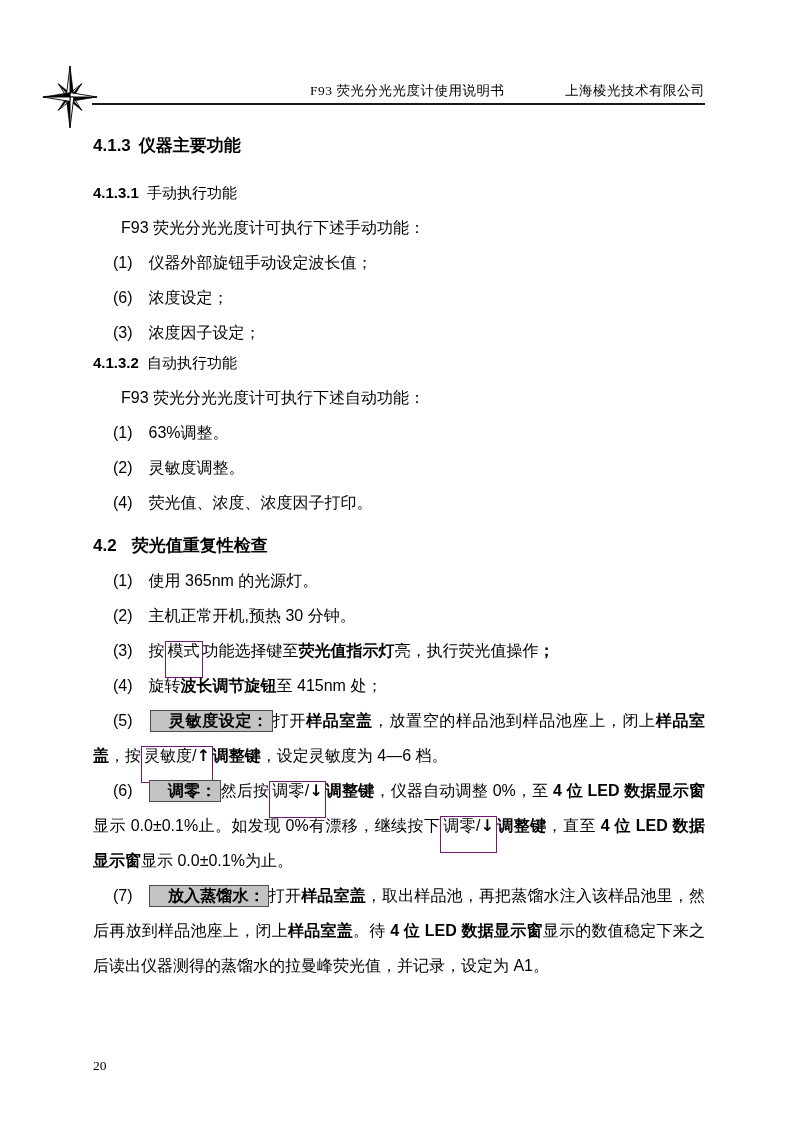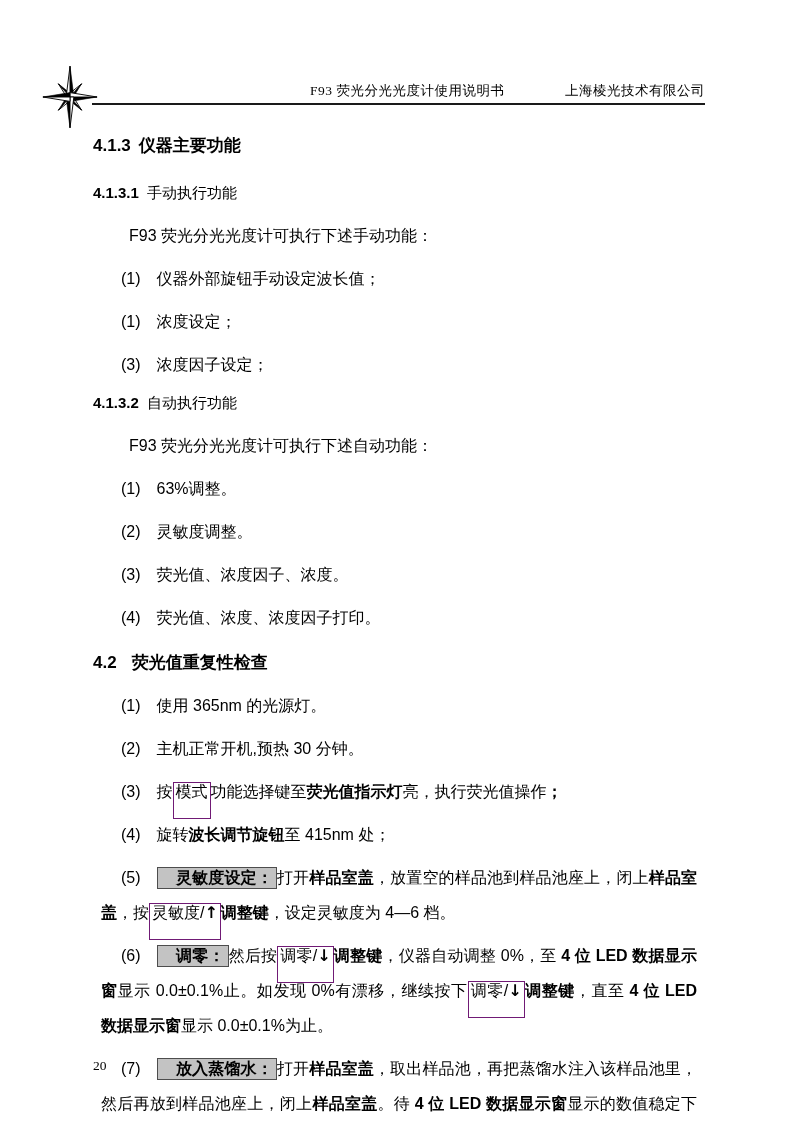--- a/index.html
+++ b/index.html
@@ -44,21 +44,21 @@
   }
   .h2 .hnum{font-weight:bold;font-family:"Liberation Sans", sans-serif;}
   .hnum{margin-right:8px;margin-top:44px;}
   .hnum-wide{margin-right:15px;}
   .mt12{margin-top:12px;}
   .mt2{margin-top:2px;}
   .mt3{margin-top:3px;}
   .mt1{margin-top:1px;}
   .mtn5{margin-top:-5px;}
   .mtn7{margin-top:-7px;}
-  .para{margin:8px;line-height:35px;}
+  .para{margin:0;line-height:35px;}
   .intro{text-indent:28px;}
   .item{text-indent:20px;}
   .step{text-indent:20px;text-align:justify;}
   .b{font-weight:bold;font-family:Liberation Sans, sans-serif;}
   .kbox{
     border:1px solid #701a75;
     padding:0 2px 18px 2px;
   }
   .kbox .arrow{font-weight:bold;font-family:"DejaVu Sans", sans-serif;}
   .hl{
@@ -106,30 +106,29 @@
 
   <div class="body">
 
     <h1 class="h1"><span class="hnum">4.1.3</span><span>仪器主要功能</span></h1>
 
     <h2 class="h2 mt12"><span class="hnum">4.1.3.1</span><span>手动执行功能</span></h2>
 
     <p class="para intro mt2">F93 荧光分光光度计可执行下述手动功能：</p>
 
     <p class="para item mt3">(1)　仪器外部旋钮手动设定波长值；</p>
-    <p class="para item">(1)　浓度设定；</p>
+    <p class="para item">(6)　浓度设定；</p>
     <p class="para item">(3)　浓度因子设定；</p>
 
     <h2 class="h2 mtn5"><span class="hnum">4.1.3.2</span><span>自动执行功能</span></h2>
 
     <p class="para intro mt2">F93 荧光分光光度计可执行下述自动功能：</p>
 
     <p class="para item mt1">(1)　63%调整。</p>
     <p class="para item">(2)　灵敏度调整。</p>
-    <p class="para item">(3)　荧光值、浓度因子、浓度。</p>
     <p class="para item">(4)　荧光值、浓度、浓度因子打印。</p>
 
 
     <h1 class="h1 sp"><span class="hnum hnum-wide">4.2</span><span>荧光值重复性检查</span></h1>
 
     <p class="para item mt12">(1)　使用 365nm 的光源灯。</p>
     <p class="para item">(2)　主机正常开机,预热 30 分钟。</p>
 
     <p class="para item"><span>(3)　按</span><span class="kbox"><span>模式</span></span><span>功能选择键至</span><span class="b">荧光值指示灯</span><span>亮，执行荧光值操作</span><span class="b">；</span></p>
 

